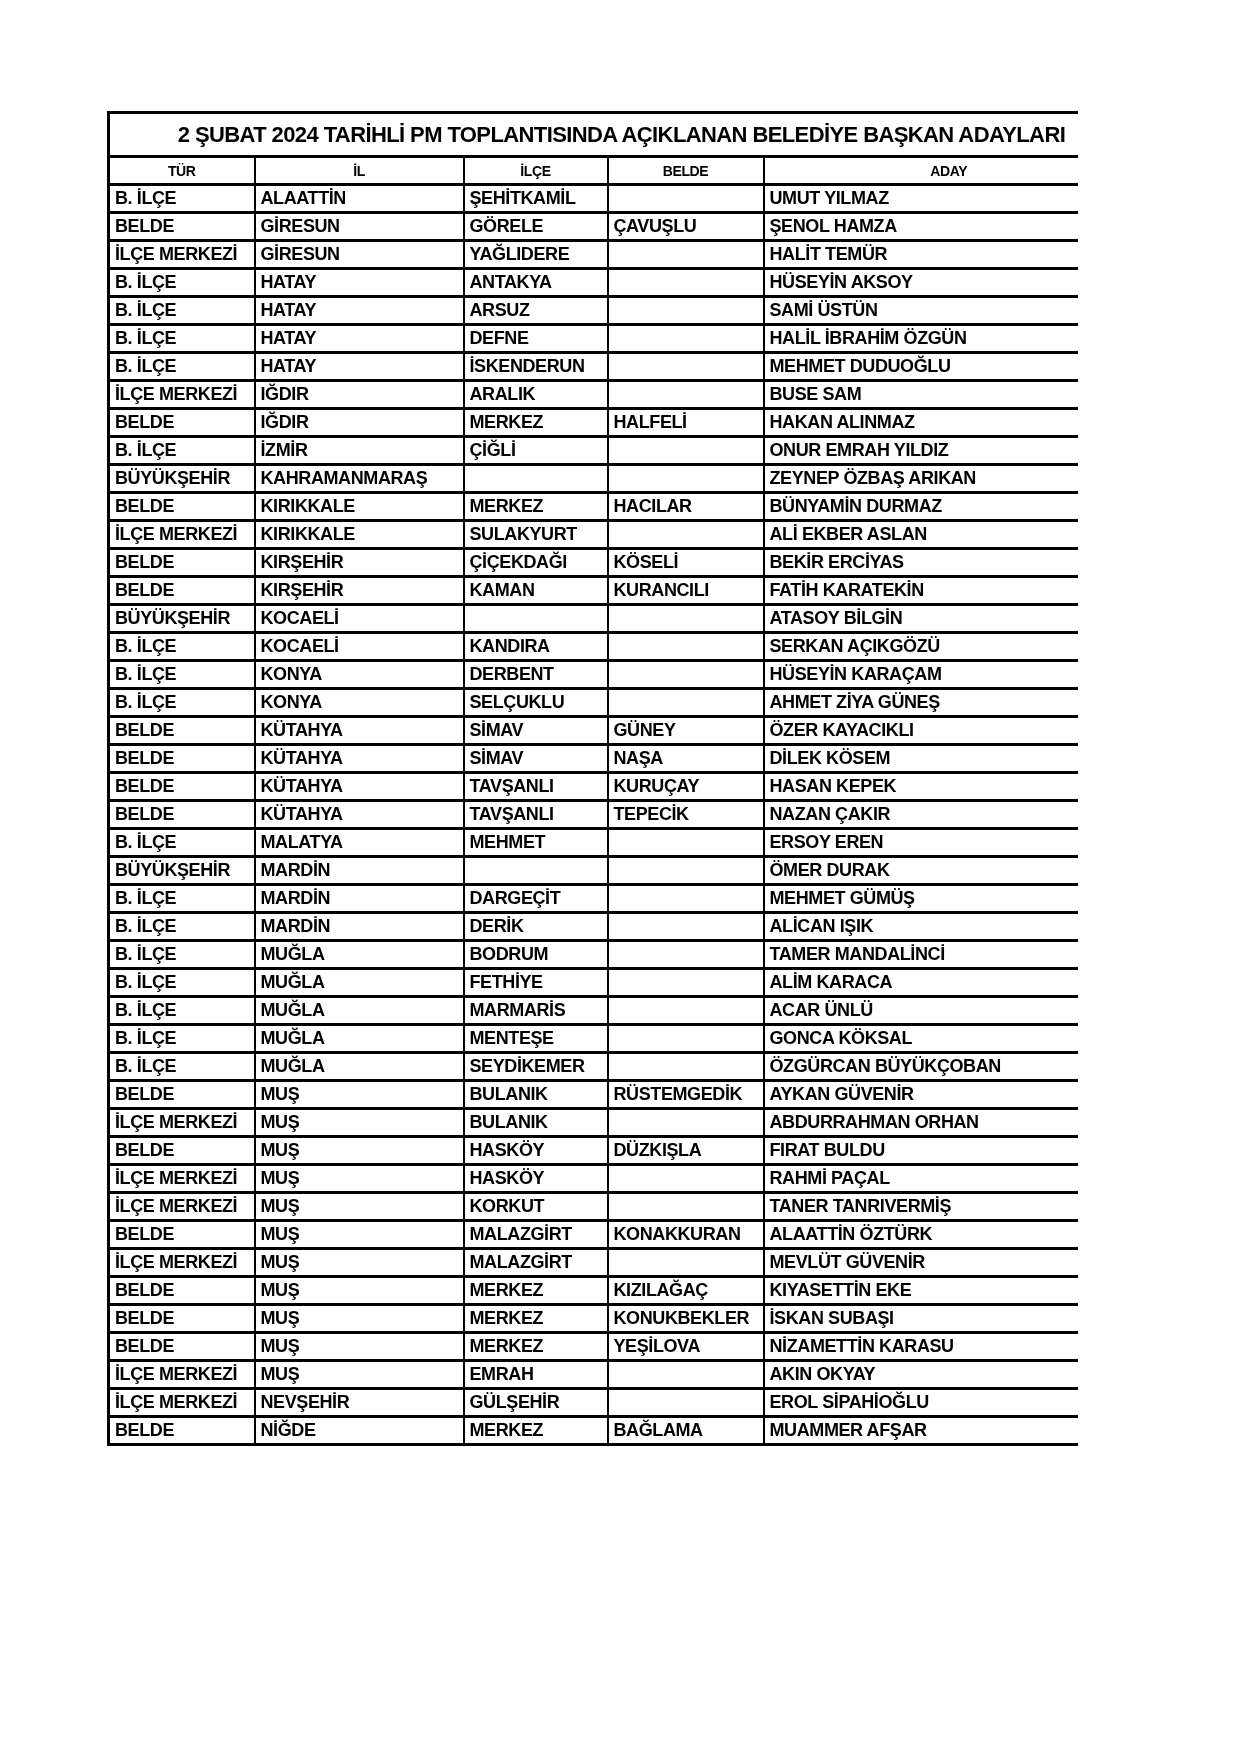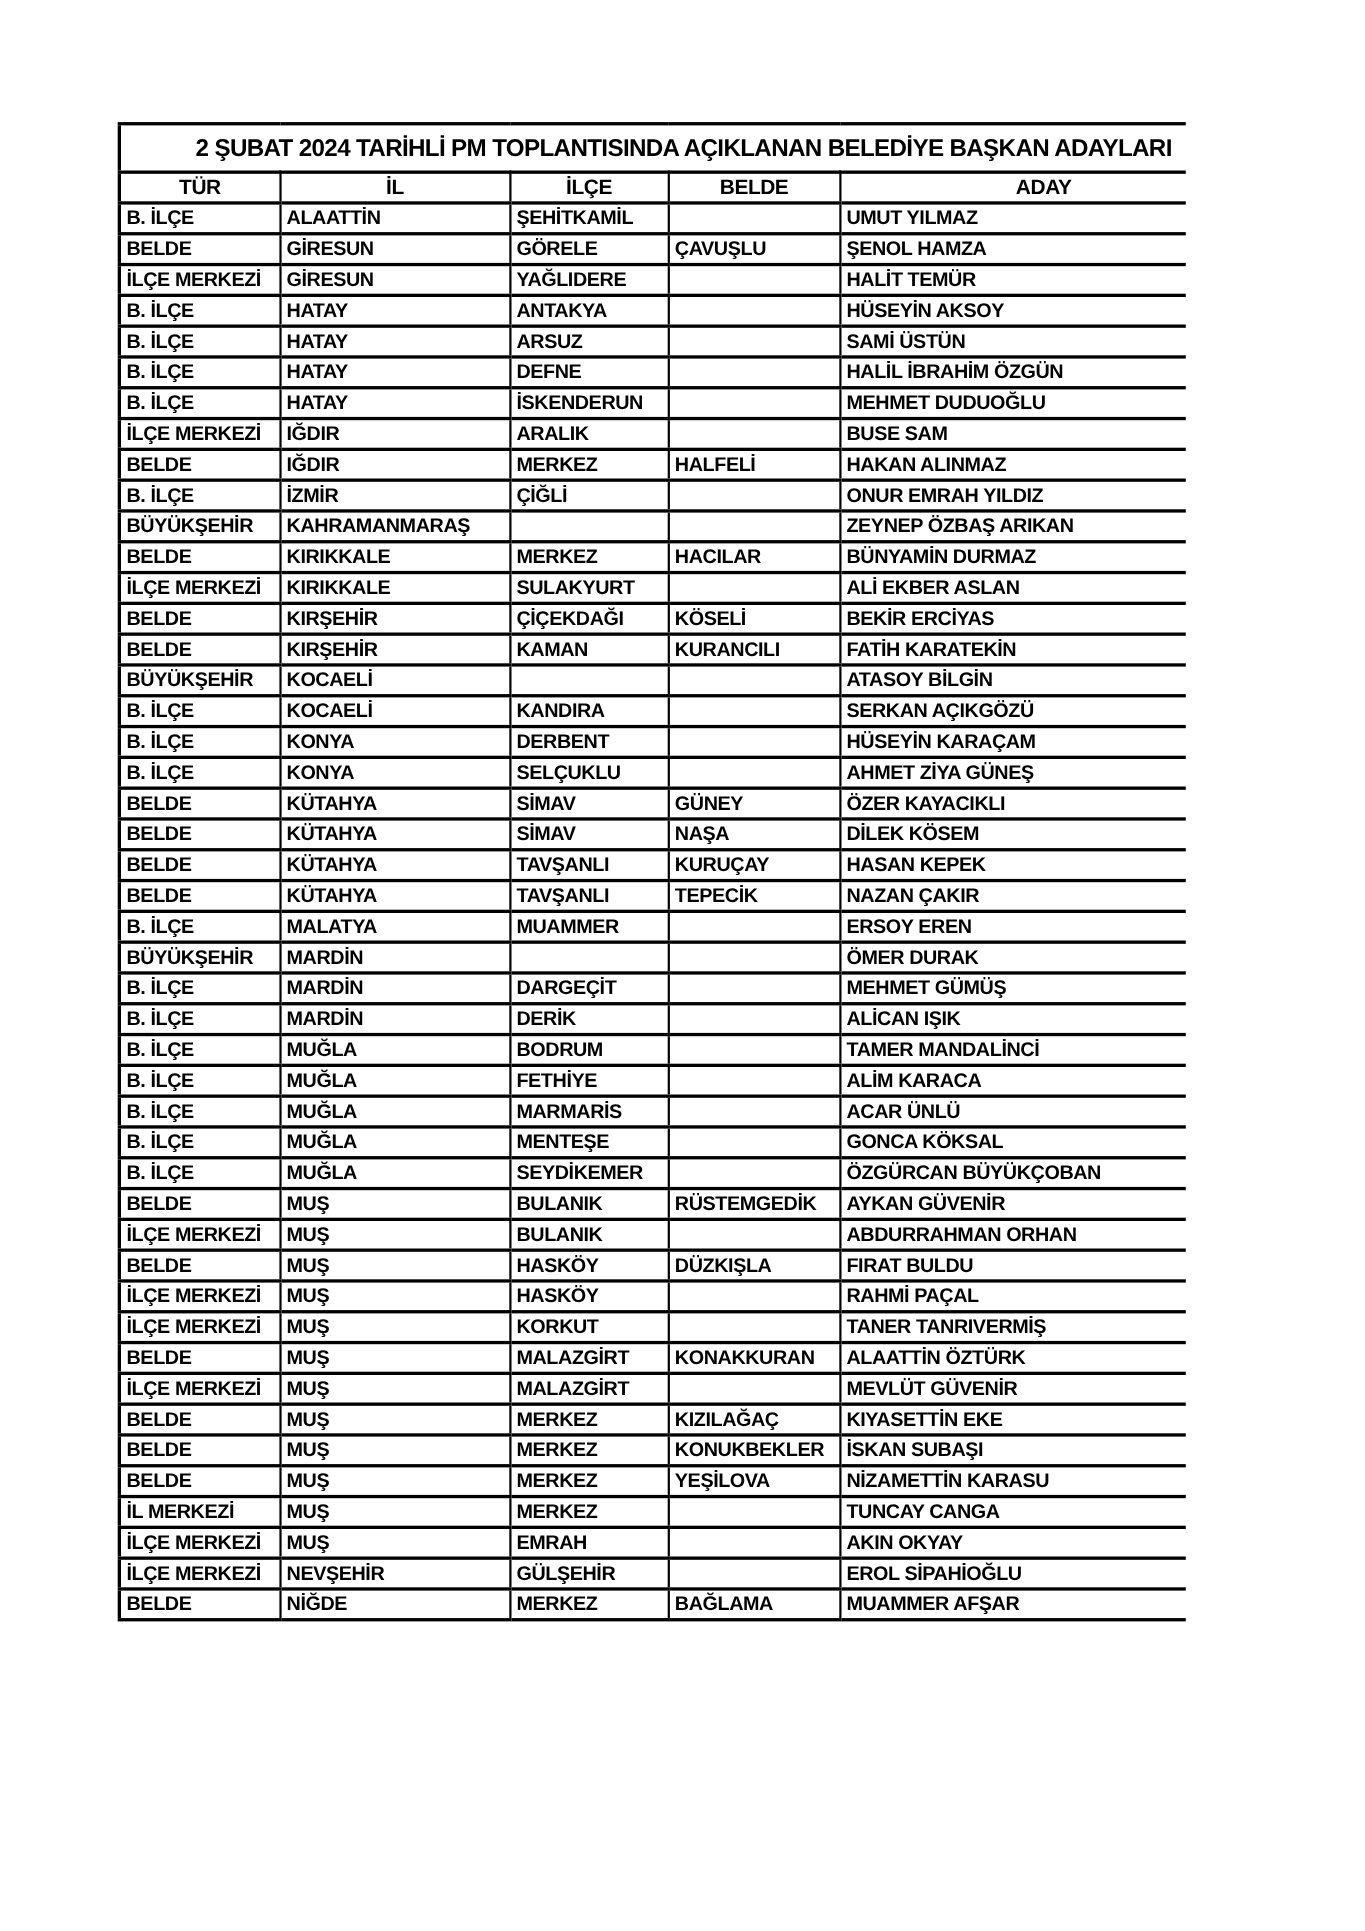--- a/index.html
+++ b/index.html
@@ -40,21 +40,21 @@
     height: 44px;
     text-align: center;
     vertical-align: middle;
     font-size: 22px;
     letter-spacing: -0.6px;
   }
   .header-row th {
     height: 28px;
     text-align: center;
     vertical-align: middle;
-    font-size: 19px;
+    font-size: 14px;
     letter-spacing: -0.4px;
   }
   tbody.body-rows td {
     height: 28px;
     vertical-align: middle;
     text-align: left;
     font-size: 18px;
     letter-spacing: -0.4px;
     padding: 0 5px;
   }
@@ -241,21 +241,21 @@
         <tr>
           <td>BELDE</td>
           <td>KÜTAHYA</td>
           <td>TAVŞANLI</td>
           <td>TEPECİK</td>
           <td>NAZAN ÇAKIR</td>
         </tr>
         <tr>
           <td>B. İLÇE</td>
           <td>MALATYA</td>
-          <td>MUAMMER</td>
+          <td>MEHMET</td>
           <td></td>
           <td>ERSOY EREN</td>
         </tr>
         <tr>
           <td>BÜYÜKŞEHİR</td>
           <td>MARDİN</td>
           <td></td>
           <td></td>
           <td>ÖMER DURAK</td>
         </tr>
@@ -370,27 +370,20 @@
           <td>MERKEZ</td>
           <td>KONUKBEKLER</td>
           <td>İSKAN SUBAŞI</td>
         </tr>
         <tr>
           <td>BELDE</td>
           <td>MUŞ</td>
           <td>MERKEZ</td>
           <td>YEŞİLOVA</td>
           <td>NİZAMETTİN KARASU</td>
-        </tr>
-        <tr>
-          <td>İL MERKEZİ</td>
-          <td>MUŞ</td>
-          <td>MERKEZ</td>
-          <td></td>
-          <td>TUNCAY CANGA</td>
         </tr>
         <tr>
           <td>İLÇE MERKEZİ</td>
           <td>MUŞ</td>
           <td>EMRAH</td>
           <td></td>
           <td>AKIN OKYAY</td>
         </tr>
         <tr>
           <td>İLÇE MERKEZİ</td>

